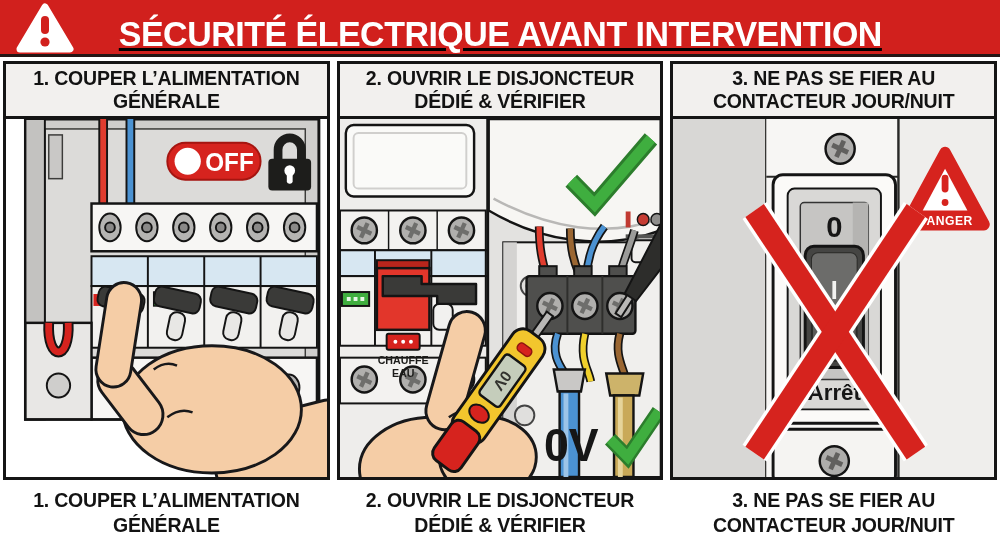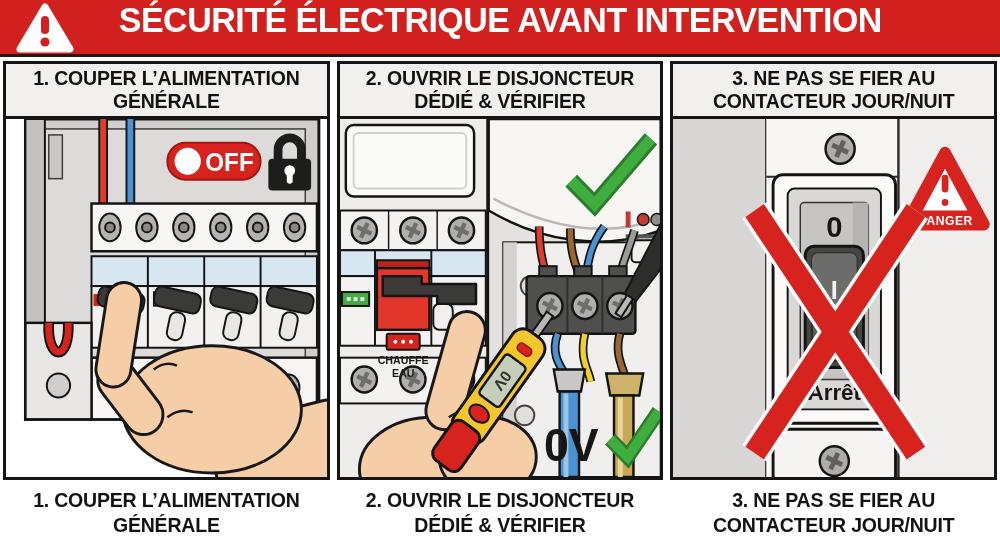--- a/index.html
+++ b/index.html
@@ -2,22 +2,23 @@
 <html><head>
 <meta charset="utf-8">
 <style>
   html,body{margin:0;padding:0;}
   body{
     width:1000px;height:545px;overflow:hidden;background:#ffffff;
     font-family:"Liberation Sans", sans-serif;
   }
   .banner{
     position:relative;height:54px;background:#d1201d;
-    display:flex;align-items:flex-start;justify-content:center;
+    display:flex;align-items:flex-end;justify-content:center;
     border-bottom:3px solid #241615;
+    text-decoration:underline;
   }
   .banner-title{
     color:#ffffff;font-size:35px;font-weight:800;letter-spacing:-.5px;
     white-space:nowrap;margin:0;transform:scaleX(.97);
   }
   .banner-tri{position:absolute;left:16px;top:3px;}
   .steps{
     display:grid;grid-template-columns:repeat(3,1fr);
     gap:7px;padding:4px 3px 0 3px;
   }

